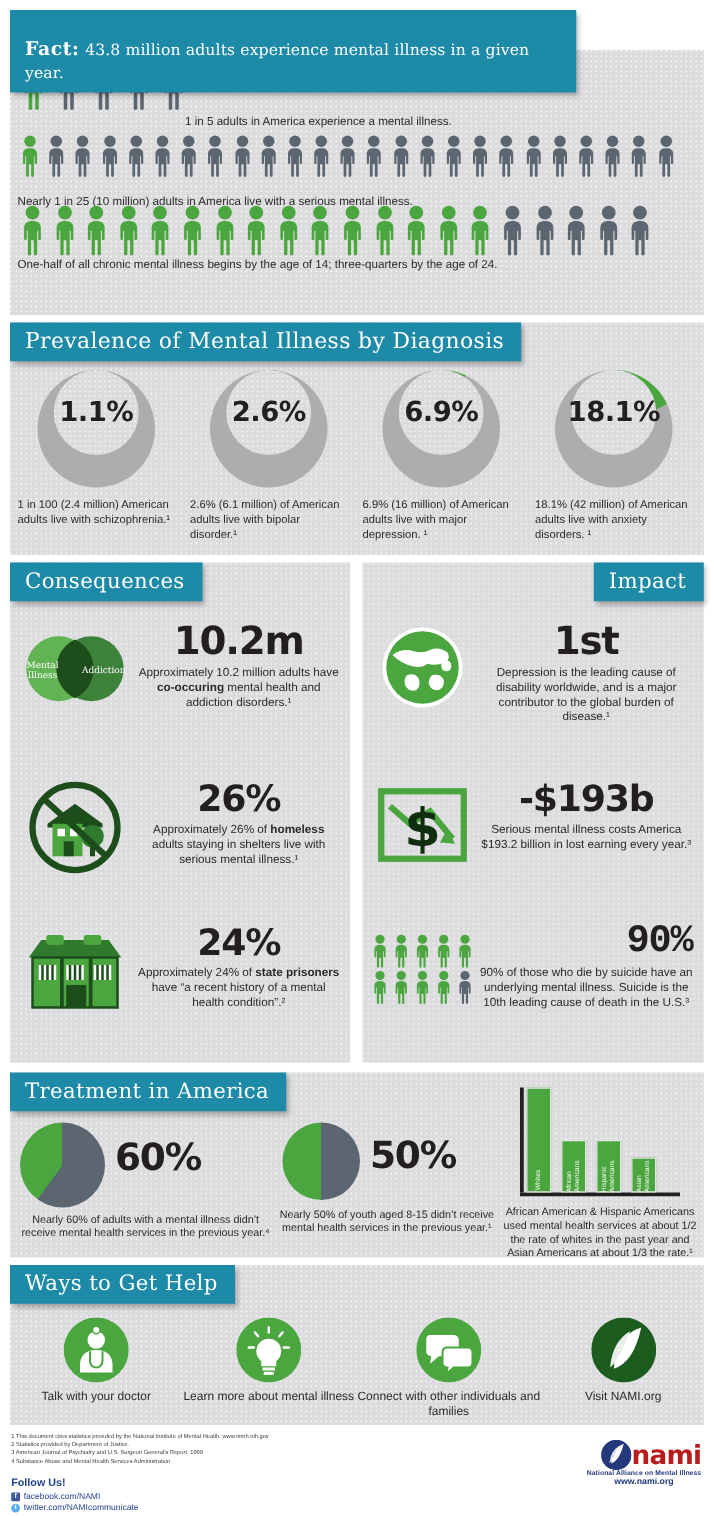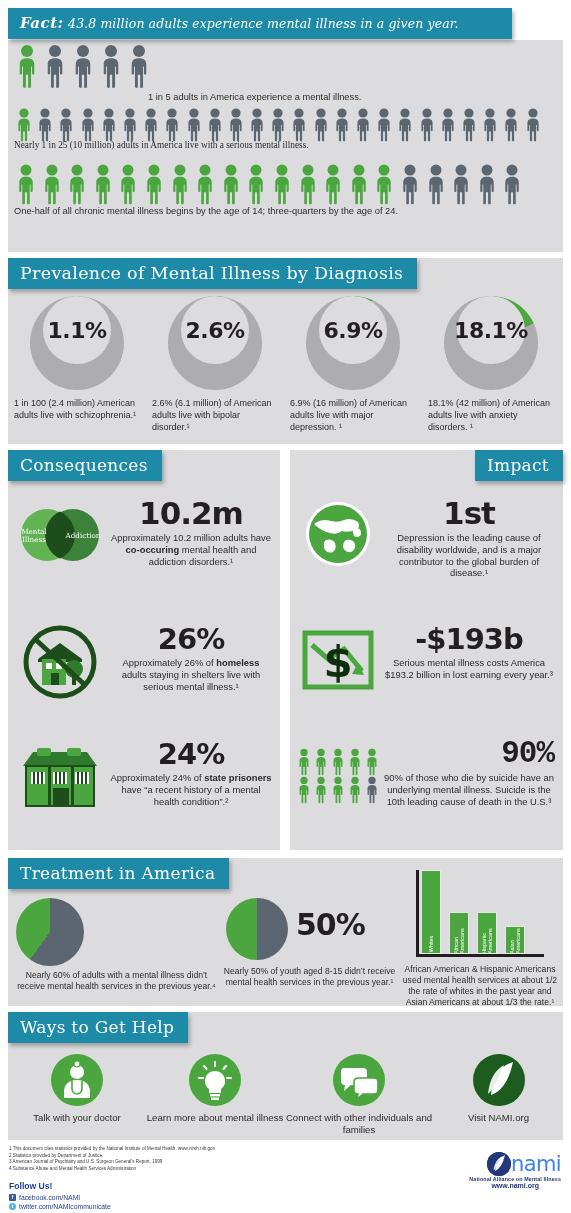--- a/index.html
+++ b/index.html
@@ -28,21 +28,21 @@
     box-shadow: 2px 3px 4px rgba(0,0,0,.28);
     position: relative;
     z-index: 5;
   }
   .banner-title {
     font-family: "DejaVu Serif", serif;
     letter-spacing: .3px;
   }
 
   
-  .fact-banner { position:absolute; left:8px; top:8px; width:504px; padding:6px 10px 7px 12px;font-style:italic; }
+  .fact-banner { position:absolute; left:8px; top:8px; width:453px; padding:22px 10px 7px 12px; }
   .fact-banner .fw { font-family:"DejaVu Serif", serif; font-weight:700; font-size:15px; letter-spacing:.5px;}
   .fact-banner .ft { font-family:"DejaVu Serif", serif; font-size:12.5px; letter-spacing:.1px;}
 
   
   .sec-people { position:absolute; left:8px; top:40px; width:555px; height:212px; }
   .prow { position:absolute; display:flex; align-items:flex-end; }
   .caption {
     font-size:9.3px; color:#2b2b2b; position:absolute;
   }
 
@@ -100,21 +100,21 @@
 
   
   .footer { position:absolute; left:0; top:1142px; width:571px; height:71px; background:#ffffff;}
   .sources { position:absolute; left:9px; top:4px; font-size:4.6px; color:#3a3a3a; line-height:6.6px;}
   .follow { position:absolute; left:9px; top:39px; }
   .follow-title { font-size:8.6px; font-weight:700; color:#1f3f8f; }
   .social { display:flex; align-items:center; margin-top:2.5px; }
   .social-txt { font-size:6.8px; color:#1f3f8f; margin-left:3px;}
   .sq { width:7px; height:7px; border-radius:1px; background:#3b5998; color:#fff; font-size:5.5px; text-align:center; line-height:7px; font-weight:700;}
   .namilogo { position:absolute; right:10px; top:10px; text-align:center; }
-  .nami-word { font-family:"DejaVu Sans", sans-serif; font-weight:400; font-size:21px; color:#3b82f6; letter-spacing:-.6px; line-height:22px;text-align:right;}
+  .nami-word { font-family:"DejaVu Sans", sans-serif; font-weight:700; font-size:21px; color:#b91c1c; letter-spacing:-.6px; line-height:22px;text-align:right;}
   .nami-sub { font-size:5.4px; color:#23397c; font-weight:700; letter-spacing:.1px;}
   .nami-url { font-size:7px; color:#23397c; font-weight:700;}
   .nami-mark { width:24px; height:24px; border-radius:50%; background:#23397c; display:inline-block; vertical-align:middle; position:relative;}
 </style>
 </head>
 <body>
 
 <div class="page">
 
   <div class="banner fact-banner">
@@ -242,21 +242,21 @@
             </svg></span>
           <span class="person"><svg width="20" height="34" viewBox="0 0 20 34">
               <circle cx="10" cy="5" r="4.6" fill="#5c6670"></circle>
               <path d="M10 10.6 c-3.6 0 -5.6 1.6 -5.6 4.6 l0 7.2 c0 1.1 1.8 1.1 1.8 0 l0 -5.4 l0.7 0 l0 15.6 c0 1.2 2.2 1.2 2.2 0 l0 -9.2 l1.8 0 l0 9.2 c0 1.2 2.2 1.2 2.2 0 l0 -15.6 l0.7 0 l0 5.4 c0 1.1 1.8 1.1 1.8 0 l0 -7.2 c0 -3 -2 -4.6 -5.6 -4.6z" fill="#5c6670"></path>
             </svg></span>
           <span class="person"><svg width="20" height="34" viewBox="0 0 20 34">
               <circle cx="10" cy="5" r="4.6" fill="#5c6670"></circle>
               <path d="M10 10.6 c-3.6 0 -5.6 1.6 -5.6 4.6 l0 7.2 c0 1.1 1.8 1.1 1.8 0 l0 -5.4 l0.7 0 l0 15.6 c0 1.2 2.2 1.2 2.2 0 l0 -9.2 l1.8 0 l0 9.2 c0 1.2 2.2 1.2 2.2 0 l0 -15.6 l0.7 0 l0 5.4 c0 1.1 1.8 1.1 1.8 0 l0 -7.2 c0 -3 -2 -4.6 -5.6 -4.6z" fill="#5c6670"></path>
             </svg></span>
         </div>
-        <div class="caption" style="top: 100px; left: 6px; width: 540px; font-family: Liberation Serif, serif;">Nearly 1 in 25 (10 million) adults in America live with a serious mental illness.</div>
+        <div class="caption" style="top: 116px; left: 6px; width: 540px;">Nearly 1 in 25 (10 million) adults in America live with a serious mental illness.</div>
         <div class="prow" style="left: 6px; top: 124px; gap: 1.6px;">
           <span class="person"><svg width="24" height="41" viewBox="0 0 20 34">
               <circle cx="10" cy="5" r="4.6" fill="#4ba63f"></circle>
               <path d="M10 10.6 c-3.6 0 -5.6 1.6 -5.6 4.6 l0 7.2 c0 1.1 1.8 1.1 1.8 0 l0 -5.4 l0.7 0 l0 15.6 c0 1.2 2.2 1.2 2.2 0 l0 -9.2 l1.8 0 l0 9.2 c0 1.2 2.2 1.2 2.2 0 l0 -15.6 l0.7 0 l0 5.4 c0 1.1 1.8 1.1 1.8 0 l0 -7.2 c0 -3 -2 -4.6 -5.6 -4.6z" fill="#4ba63f"></path>
             </svg></span>
           <span class="person"><svg width="24" height="41" viewBox="0 0 20 34">
               <circle cx="10" cy="5" r="4.6" fill="#4ba63f"></circle>
               <path d="M10 10.6 c-3.6 0 -5.6 1.6 -5.6 4.6 l0 7.2 c0 1.1 1.8 1.1 1.8 0 l0 -5.4 l0.7 0 l0 15.6 c0 1.2 2.2 1.2 2.2 0 l0 -9.2 l1.8 0 l0 9.2 c0 1.2 2.2 1.2 2.2 0 l0 -15.6 l0.7 0 l0 5.4 c0 1.1 1.8 1.1 1.8 0 l0 -7.2 c0 -3 -2 -4.6 -5.6 -4.6z" fill="#4ba63f"></path>
             </svg></span>
           <span class="person"><svg width="24" height="41" viewBox="0 0 20 34">
@@ -551,20 +551,21 @@
     </div>
   </div>
 
   <div class="panel sec-treat">
     <div class="banner treat-banner">
       <span class="banner-title">Treatment in America</span>
     </div>
 
     <div style="position:absolute; left:8px; top:40px; width:205px; display:flex; align-items:flex-start;">
       <div class="pie" id="pie0" style="width: 68px; height: 68px; flex: 0 0 68px; background: conic-gradient(rgb(92, 102, 112) 0deg, rgb(92, 102, 112) 216deg, rgb(75, 166, 63) 216deg, rgb(75, 166, 63) 360deg); transform: rotate(0deg);"></div>
+      <div class="bignum" style="font-size:30px; padding-left:8px; padding-top:14px;">60%</div>
     </div>
     <div class="treat-cap" style="position:absolute; left:6px; top:112px; width:205px;">Nearly 60% of adults with a mental illness didn’t receive mental health services in the previous year.⁴</div>
 
     <div style="position:absolute; left:218px; top:40px; width:165px; display:flex; align-items:flex-start;">
       <div class="pie" id="pie1" style="width: 62px; height: 62px; flex: 0 0 62px; background: conic-gradient(rgb(92, 102, 112) 0deg, rgb(92, 102, 112) 180deg, rgb(75, 166, 63) 180deg, rgb(75, 166, 63) 360deg); transform: rotate(0deg);"></div>
       <div class="bignum" style="font-size:30px; padding-left:8px; padding-top:12px;">50%</div>
     </div>
     <div class="treat-cap" style="position:absolute; left:214px; top:108px; width:175px;">Nearly 50% of youth aged 8-15 didn’t receive mental health services in the previous year.¹</div>
 
     <div style="position:absolute; left:392px; top:12px; width:158px; height:92px;">

